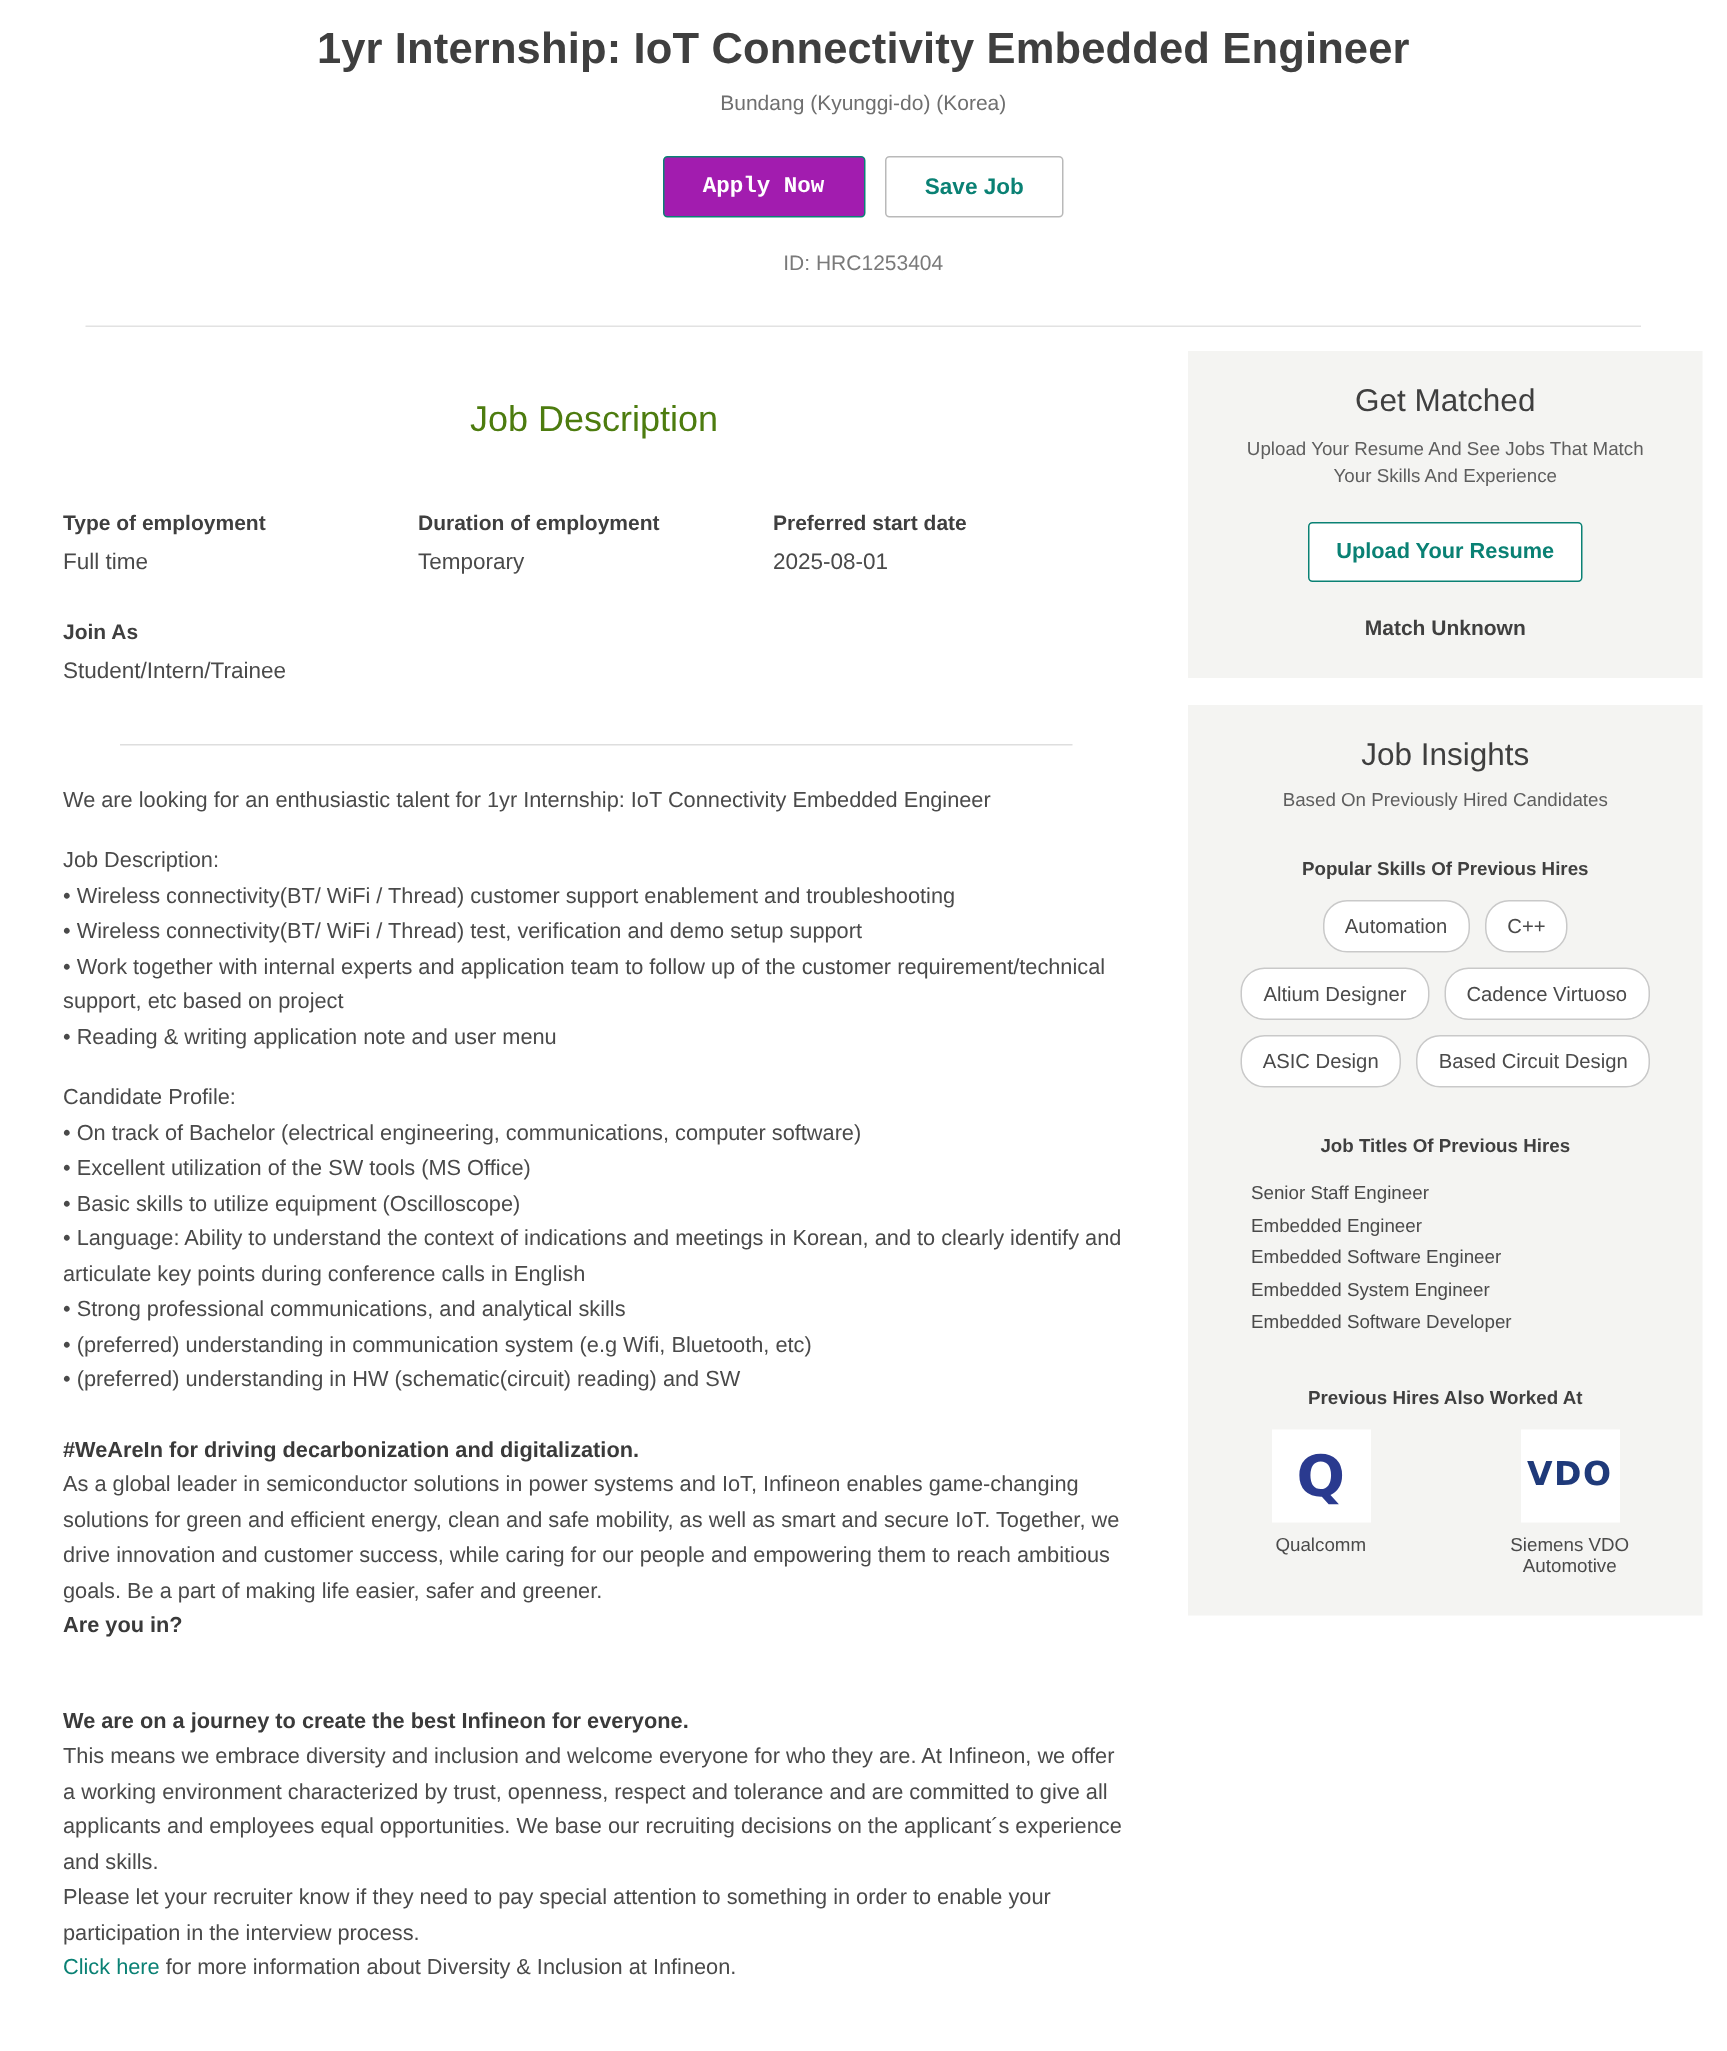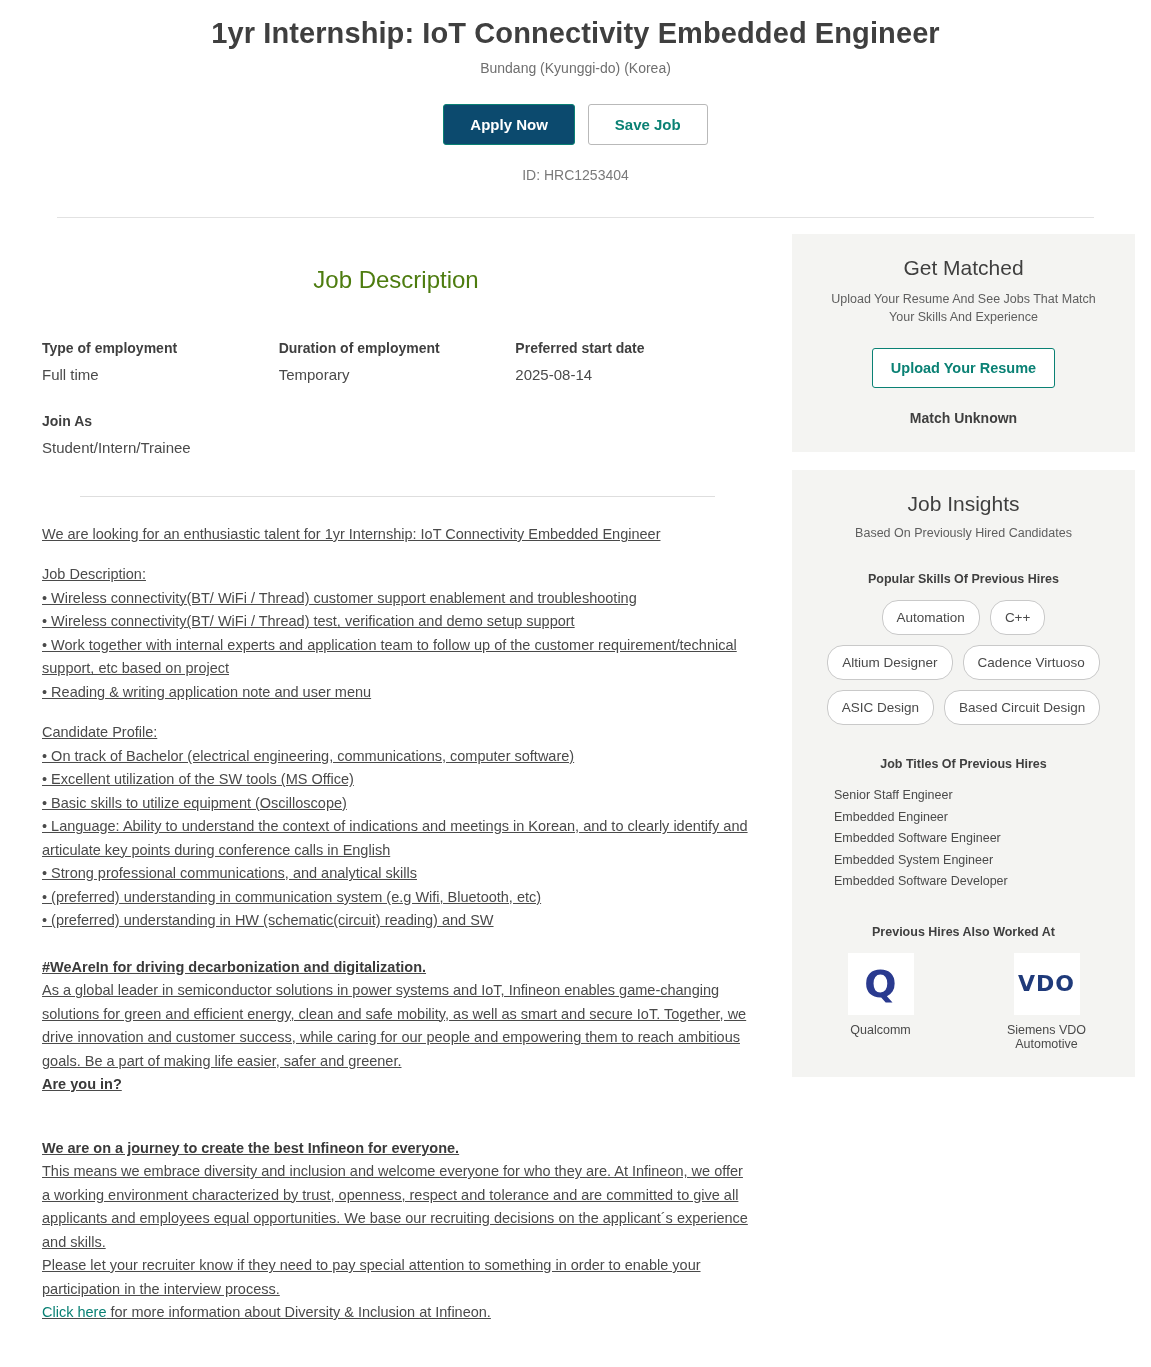--- a/index.html
+++ b/index.html
@@ -45,23 +45,24 @@
   .btn {
     font-size: 15px;
     font-weight: 700;
     padding: 11px 26px;
     border-radius: 3px;
     cursor: pointer;
     border: 1px solid transparent;
     line-height: 1.15;
   }
   .btn-primary {
-    background: #0c4a6e;
+    background: #a21caf;
     color: #ffffff;
     border-color: #0a8174;
+    font-family: Liberation Mono, monospace;
   }
   .btn-secondary {
     background: #ffffff;
     color: #0a8174;
     border-color: #b9b9b9;
   }
   .job-id {
     margin-top: 22px;
     font-size: 14px;
     color: #7a7a7a;
@@ -120,21 +121,21 @@
     margin: 0 0 26px 40px;
     width: 635px;
   }
 
   .body-text {
     font-size: 14.5px;
     line-height: 1.62;
     color: #4a4a4a;
     padding-left: 2px;
   }
-  .body-text p { margin: 0 0 17px 0; text-decoration: underline; }
+  .body-text p { margin: 0 0 17px 0; }
   .body-text p.tight { margin: 0; }
   .body-text strong { color: #3a3a3a; font-weight: 700; }
   .body-text a { color: #0a8174; text-decoration: none; }
   .spacer-lg { height: 23px; }
 
   
   .card {
     background: #f4f4f2;
     padding: 22px 20px 26px 20px;
     margin-bottom: 18px;
@@ -272,21 +273,21 @@
         <div class="meta-cell">
           <div class="meta-label">Type of employment</div>
           <div class="meta-value">Full time</div>
         </div>
         <div class="meta-cell">
           <div class="meta-label">Duration of employment</div>
           <div class="meta-value">Temporary</div>
         </div>
         <div class="meta-cell">
           <div class="meta-label">Preferred start date</div>
-          <div class="meta-value">2025-08-14</div>
+          <div class="meta-value">2025-08-01</div>
         </div>
       </div>
 
       <div class="meta-single">
         <div class="meta-label">Join As</div>
         <div class="meta-value">Student/Intern/Trainee</div>
       </div>
 
       <div class="inner-divider"></div>
 

